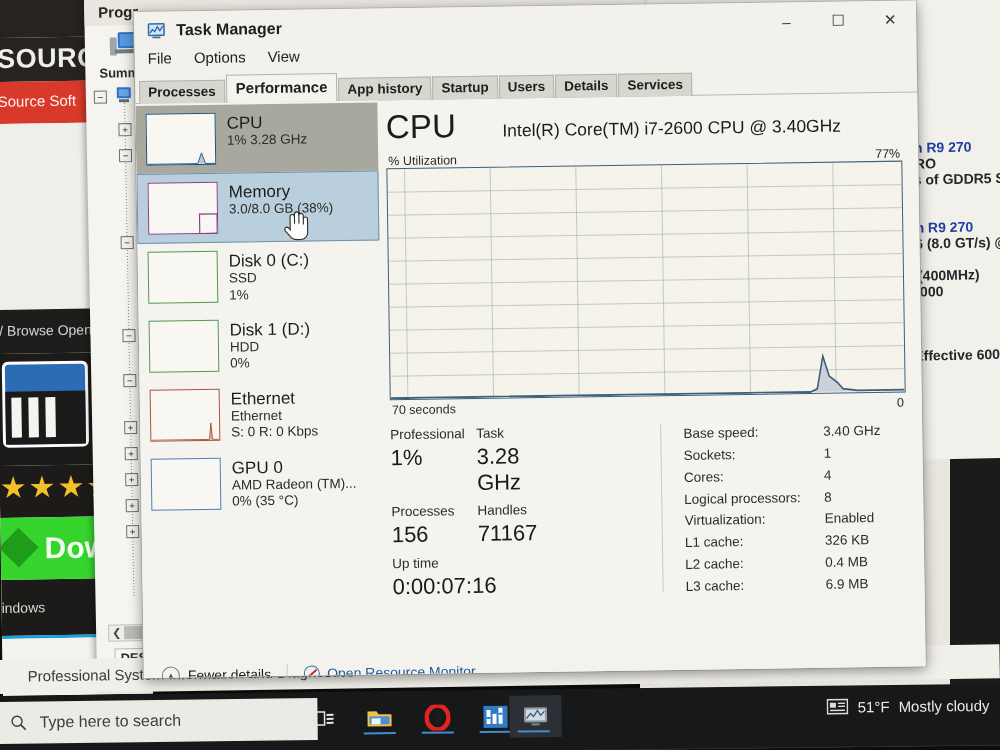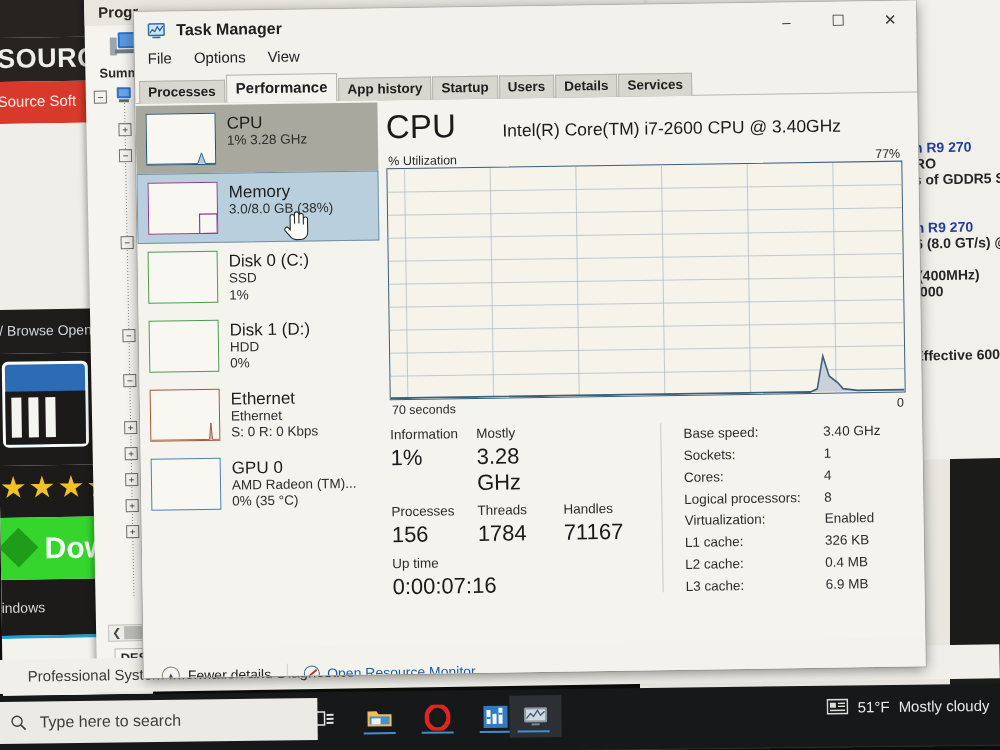--- a/index.html
+++ b/index.html
@@ -511,36 +511,32 @@
 
         <div id="graph-foot">
           <span>70 seconds</span>
           <span>0</span>
         </div>
 
         <div id="stats">
           <div id="stats-left">
             <div class="stat-row">
               <div class="stat-cell">
-                <div class="stat-lbl">Information</div>
+                <div class="stat-lbl">Professional</div>
                 <div class="stat-val">1%</div>
               </div>
               <div class="stat-cell">
-                <div class="stat-lbl">Mostly</div>
+                <div class="stat-lbl">Task</div>
                 <div class="stat-val">3.28 GHz</div>
               </div>
             </div>
             <div class="stat-row" style="margin-top:6px;">
               <div class="stat-cell">
                 <div class="stat-lbl">Processes</div>
                 <div class="stat-val">156</div>
-              </div>
-              <div class="stat-cell">
-                <div class="stat-lbl">Threads</div>
-                <div class="stat-val">1784</div>
               </div>
               <div class="stat-cell">
                 <div class="stat-lbl">Handles</div>
                 <div class="stat-val">71167</div>
               </div>
             </div>
             <div class="stat-row" style="margin-top:6px;">
               <div class="stat-cell wide">
                 <div class="stat-lbl">Up time</div>
                 <div class="stat-val">0:00:07:16</div>

